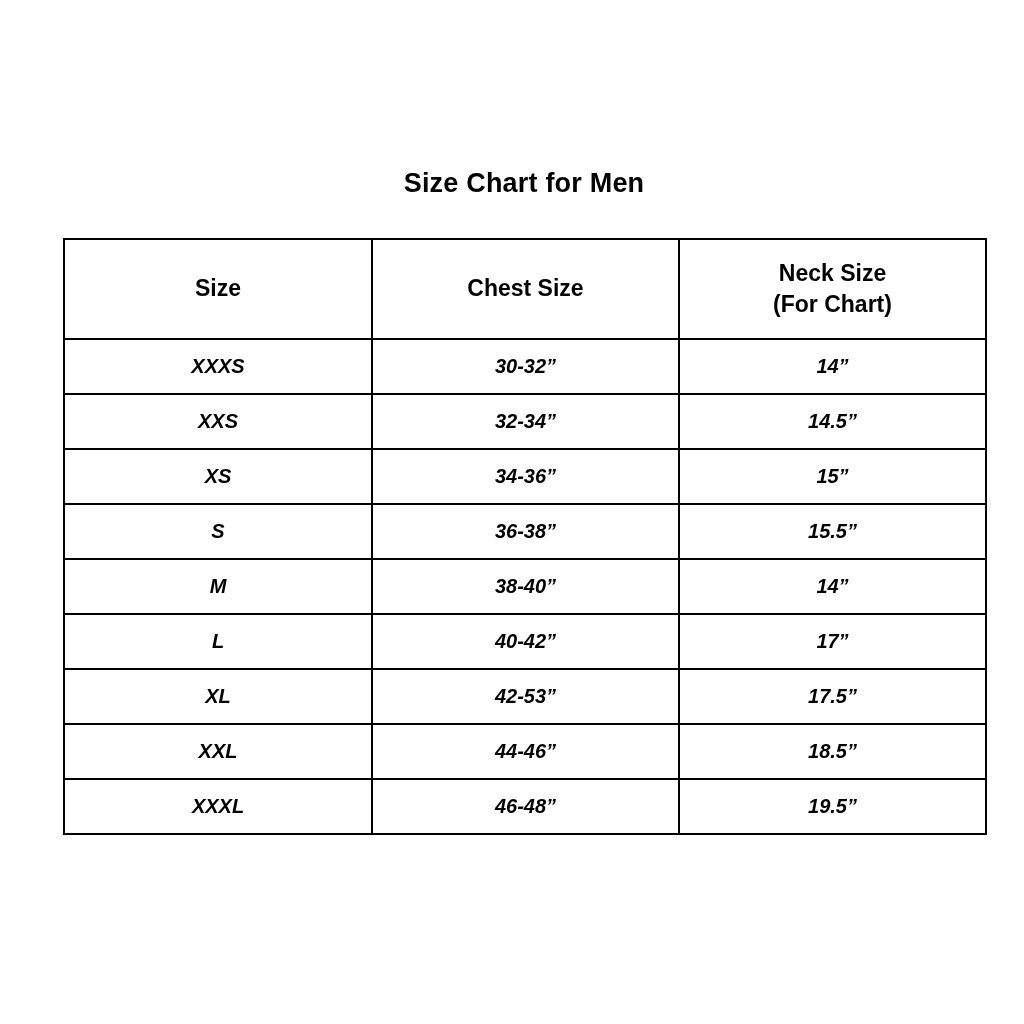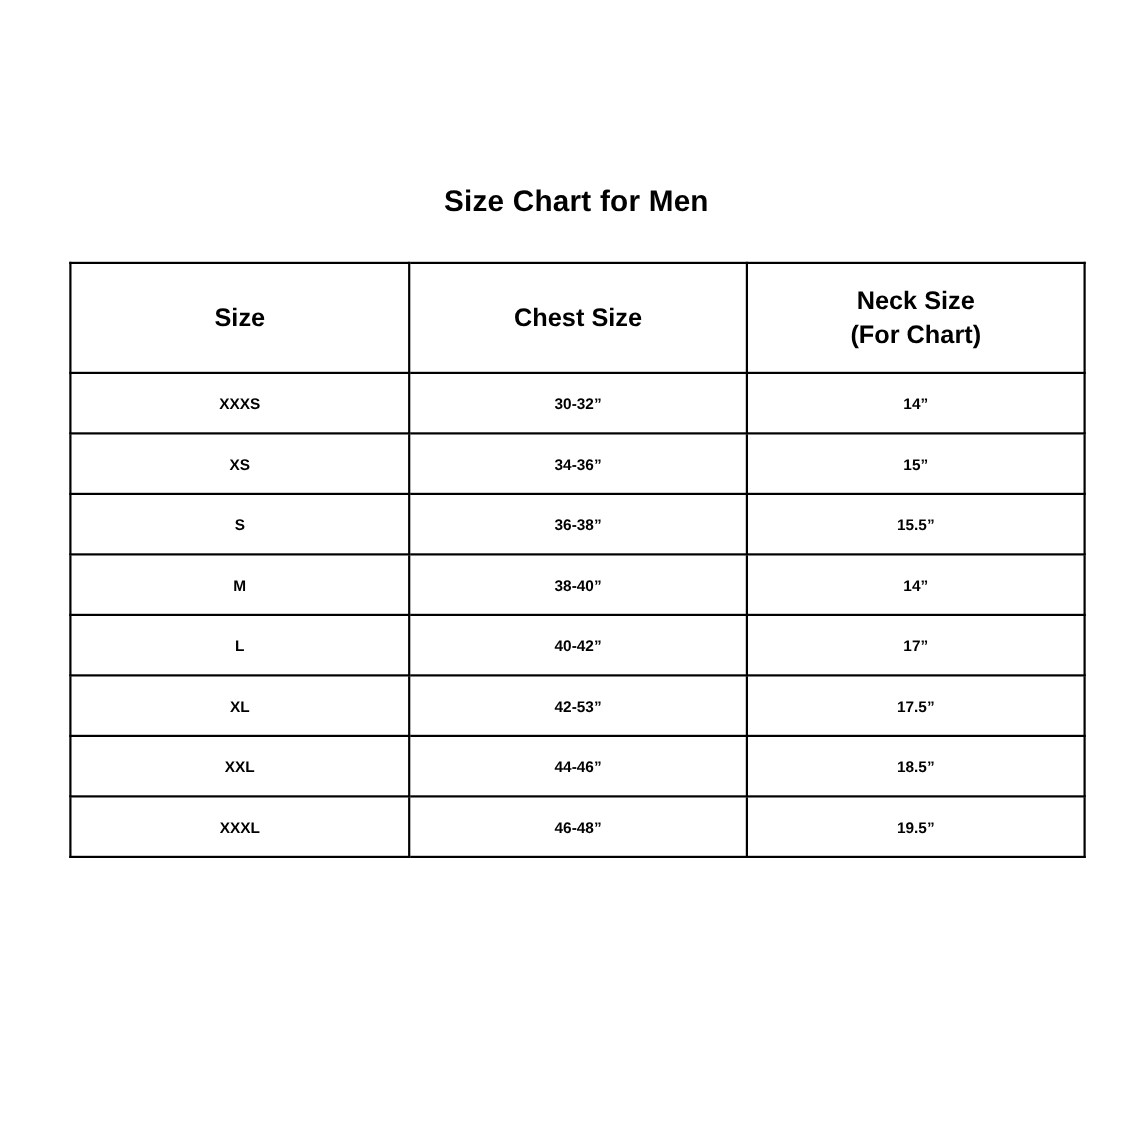--- a/index.html
+++ b/index.html
@@ -53,22 +53,23 @@
     color: #000000;
   }
   table.size-table thead th {
     height: 98px;
     font-size: 23px;
     line-height: 1.35;
     padding: 0 6px;
   }
   table.size-table tbody td {
     height: 53px;
-    font-size: 14px;
+    font-size: 20px;
     padding: 0 6px;
+    font-style: italic;
   }
   col.c1 { width: 308px; }
   col.c2 { width: 307px; }
   col.c3 { width: 307px; }
   .hdr-sub {
     display: block;
     font-size: 23px;
     font-weight: bold;
   }
 </style>
@@ -100,20 +101,25 @@
           </th>
         </tr>
       </thead>
       <tbody>
         <tr>
           <td>XXXS</td>
           <td>30-32”</td>
           <td>14”</td>
         </tr>
         <tr>
+          <td>XXS</td>
+          <td>32-34”</td>
+          <td>14.5”</td>
+        </tr>
+        <tr>
           <td>XS</td>
           <td>34-36”</td>
           <td>15”</td>
         </tr>
         <tr>
           <td>S</td>
           <td>36-38”</td>
           <td>15.5”</td>
         </tr>
         <tr>

